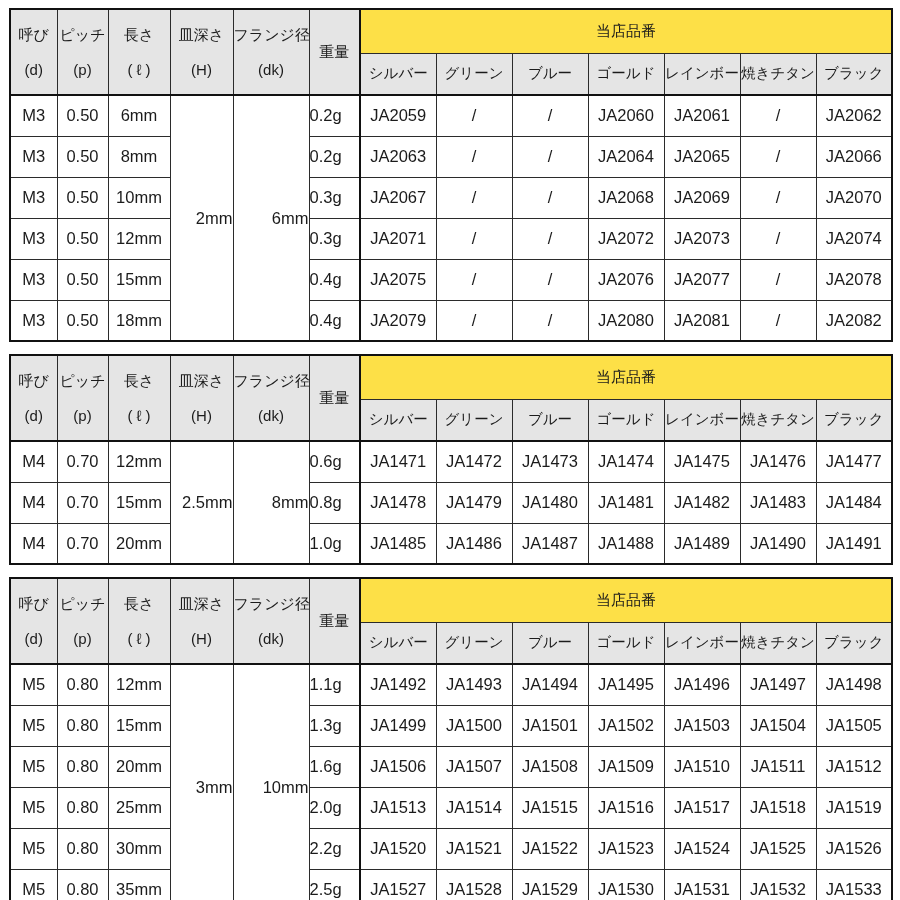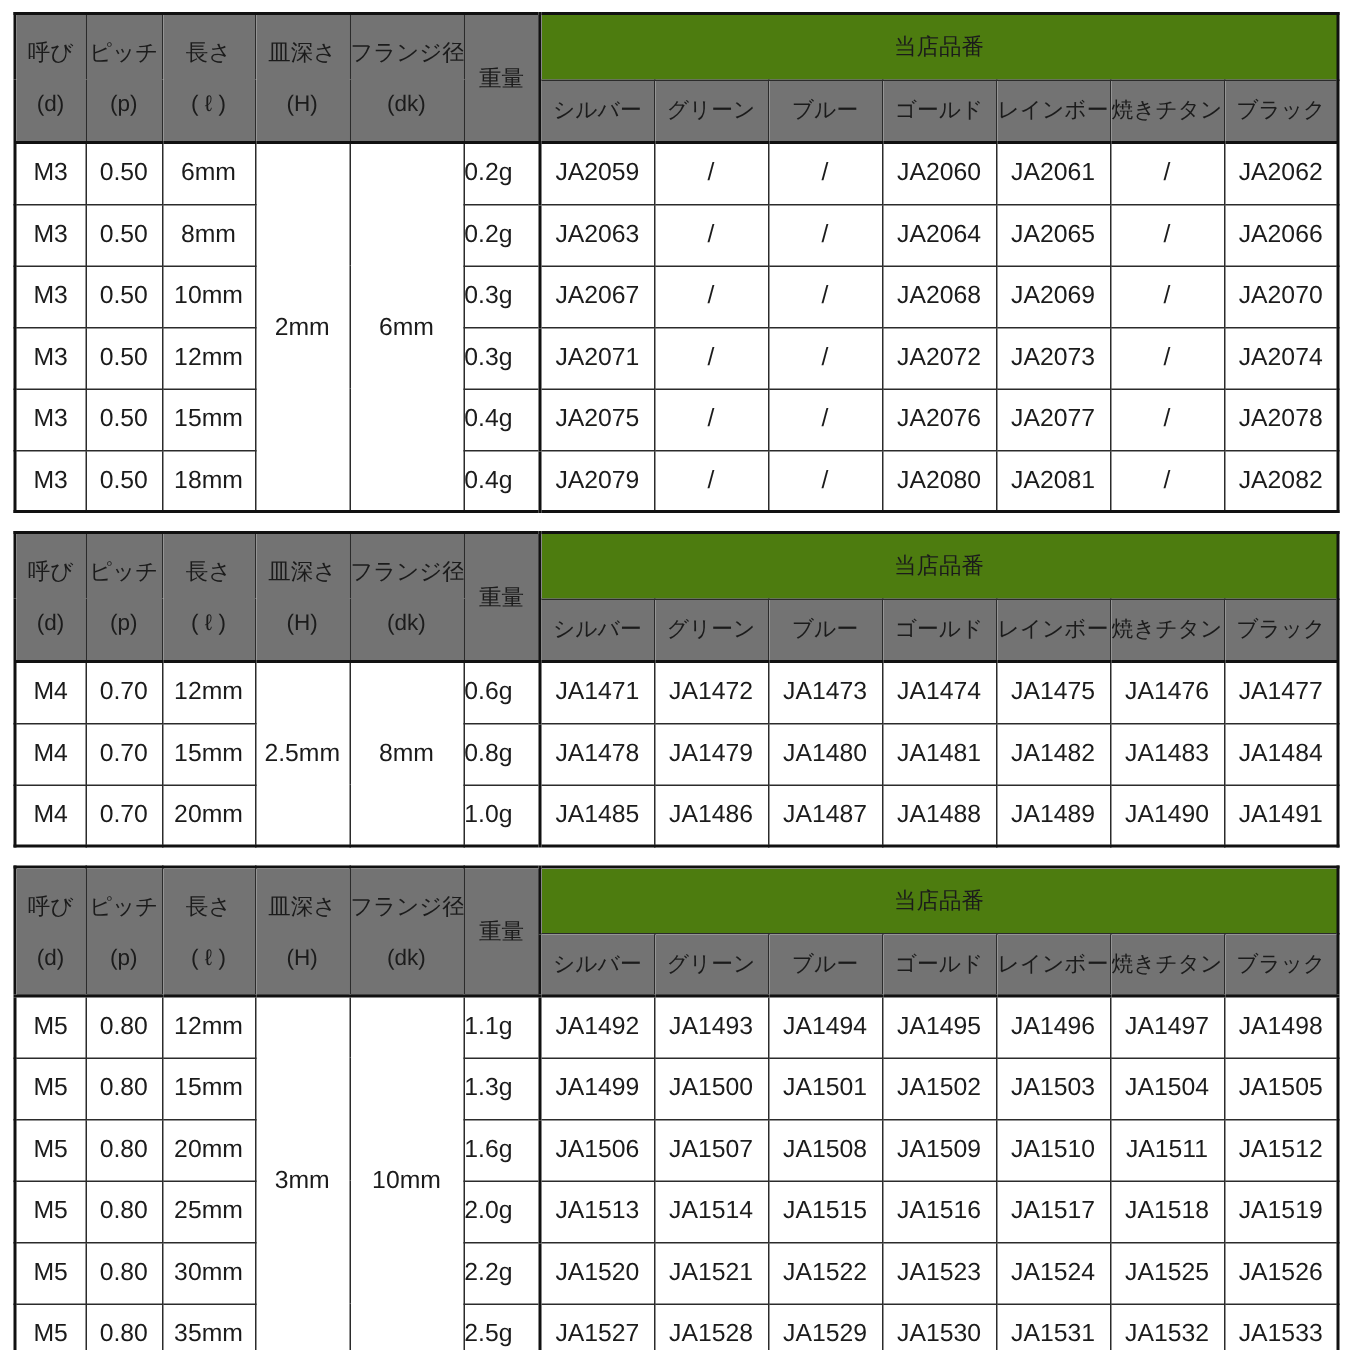--- a/index.html
+++ b/index.html
@@ -19,48 +19,48 @@
   }
   table.spec:last-child{margin-bottom:0;}
   th,td{
     border:1.5px solid #2b2b2b;
     text-align:center;
     padding:0;
     overflow:hidden;
     white-space:nowrap;
   }
   thead th{
-    background:#737373;
+    background:#e5e5e5;
     font-weight:normal;
     font-size:15px;
   }
   th.spec2{height:84px;border-bottom:2.5px solid #111;}
   th.spec2 .hcol{
     display:flex;flex-direction:column;justify-content:space-evenly;
     height:84px;
   }
   th.weight{border-bottom:2.5px solid #111;}
   th.group{
-    background:#4d7c0f;
+    background:#fde047;
     height:42px;
   }
   th.colorhead{
     height:40px;
     font-size:14.5px;
     border-bottom:2.5px solid #111;
   }
   .bl-thick{border-left:2.5px solid #111;}
   tbody td{
     height:41px;
     font-size:16.5px;
     background:#ffffff;
   }
   td.wt{text-align:right;padding-right:19px;}
   td.part{font-size:16.5px;}
-  td.span-cell{font-size:16.5px;}
+  td.span-cell{font-size:16.5px;text-align:right;}
 </style>
 </head>
 <body>
 
 <div class="wrap">
   <div id="tables">
       <table class="spec">
         <colgroup>
           <col style="width: 47px;">
           <col style="width: 51px;">

